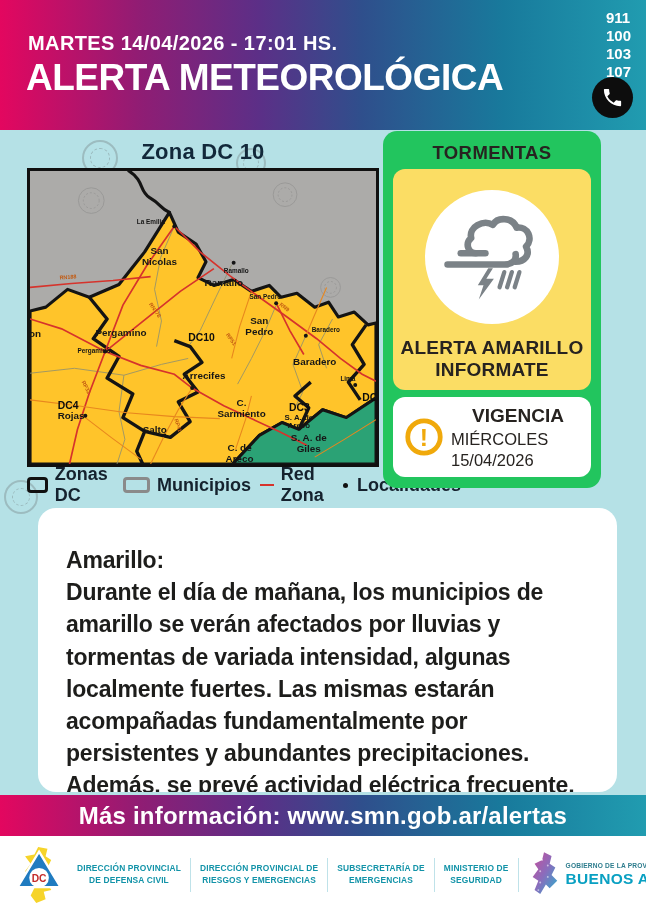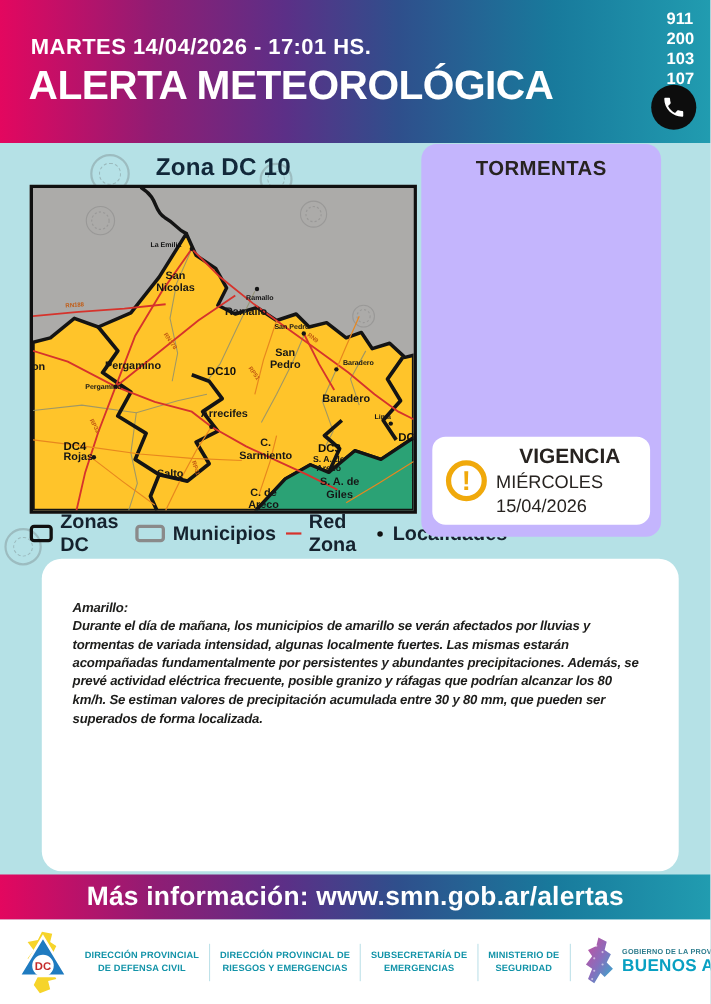--- a/index.html
+++ b/index.html
@@ -55,21 +55,21 @@
   .sw-red{width:22px;height:0;border-top:2px solid #d6332c;}
   .sw-dot{width:5px;height:5px;border-radius:50%;background:#111;margin:0 2px;}
   .seal{
     position:absolute;border:2px solid rgba(95,95,95,.28);border-radius:50%;
     display:flex;align-items:center;justify-content:center;
   }
   .seal::after{content:"";width:55%;height:55%;border:1px dashed rgba(95,95,95,.30);border-radius:50%;}
   
   .alert-panel{
     position:absolute;left:383px;top:131px;width:218px;height:357px;
-    background:#c4b5fd;border-radius:14px;
+    background:#22c55e;border-radius:14px;
   }
   .hazard-title{
     position:absolute;left:0;top:11px;width:100%;text-align:center;
     font-size:18.5px;font-weight:bold;color:#272320;letter-spacing:.4px;
   }
   .inner-box{
     position:absolute;left:10px;top:38px;width:198px;height:221px;
     background:#fbdd64;border-radius:12px;
   }
   .icon-circle{
@@ -88,21 +88,21 @@
   .vig-text{flex:1;color:#272320;line-height:1.25;}
   .vig-title{text-align:center;font-size:19px;font-weight:bold;margin-bottom:2px;}
   .vig-day,.vig-date{font-size:16.5px;font-weight:normal;}
   
   .desc-card{
     position:absolute;left:38px;top:508px;width:579px;height:284px;
     background:#fff;border-radius:18px;box-sizing:border-box;
     padding:36px 28px 0 28px;overflow:hidden;
   }
   .desc-title,.desc-body{
-    font-size:12px;font-weight:bold;color:#1d1d1b;line-height:1.4;letter-spacing:-.2px;font-style:italic;
+    font-size:23px;font-weight:bold;color:#1d1d1b;line-height:1.4;letter-spacing:-.2px;
   }
   
   .info-bar{
     position:absolute;left:0;top:795px;width:646px;height:41px;
     background:linear-gradient(90deg,#e3075f 0%,#8f1d74 22%,#5c2f87 40%,#2f4f8c 56%,#187a9c 78%,#219cb0 100%);
     display:flex;align-items:center;justify-content:center;
   }
   .info-bar-text{color:#fff;font-size:24px;font-weight:bold;letter-spacing:.2px;}
   
   .footer{
@@ -122,21 +122,21 @@
 </head>
 <body>
 
 <div class="page">
 
   <div class="header">
     <div class="header-date">MARTES 14/04/2026 - 17:01 HS.</div>
     <div class="header-title">ALERTA METEOROLÓGICA</div>
     <div class="phones">
       <div>911</div>
-      <div>200</div>
+      <div>100</div>
       <div>103</div>
       <div>107</div>
     </div>
     <div class="phone-badge">
       <svg width="23" height="23" viewBox="0 0 24 24">
         <path fill="#ffffff" d="M6.62 10.79c1.44 2.83 3.76 5.14 6.59 6.59l2.2-2.2c.27-.27.67-.36 1.02-.24 1.12.37 2.33.57 3.57.57.55 0 1 .45 1 1V20c0 .55-.45 1-1 1-9.39 0-17-7.61-17-17 0-.55.45-1 1-1h3.5c.55 0 1 .45 1 1 0 1.25.2 2.45.57 3.57.11.35.03.74-.25 1.02l-2.2 2.2z"></path>
       </svg>
     </div>
   </div>
 
@@ -262,20 +262,41 @@
       <span>Red Zona</span>
     </div>
     <div class="item">
       <span class="sw-dot"></span>
       <span>Localidades</span>
     </div>
   </div>
 
   <div class="alert-panel">
     <div class="hazard-title">TORMENTAS</div>
+    <div class="inner-box">
+      <div class="icon-circle">
+        <svg width="104" height="96" viewBox="0 0 110 100">
+          <g fill="none" stroke="#7b8287" stroke-width="7" stroke-linecap="round" stroke-linejoin="round">
+            <path d="M38 46 C30 46 26 36 33 30 C30 18 46 10 56 16 C61 7 77 8 81 19 C93 17 99 31 91 39 C96 48 89 55 80 55"></path>
+            <path d="M22 46 L48 46"></path>
+            <path d="M8 58 L68 58 C76 58 81 54 80 47"></path>
+          </g>
+          <polygon fill="#7b8287" points="51,62 40,80 46,80 41,95 57,73 49,73 56,62"></polygon>
+          <g fill="none" stroke="#7b8287" stroke-width="4.5" stroke-linecap="round">
+            <path d="M68 66 L63 82"></path>
+              <path d="M76 66 L71 82"></path>
+              <path d="M84 66 L79 82"></path>
+          </g>
+        </svg>
+      </div>
+      <div class="alert-level">
+        <div>ALERTA AMARILLO</div>
+        <div>INFORMATE</div>
+      </div>
+    </div>
     <div class="vigencia-box">
       <svg width="42" height="42" viewBox="0 0 44 44">
         <circle cx="22" cy="22" r="17" fill="none" stroke="#f0a90b" stroke-width="5"></circle>
         <text x="22" y="31" text-anchor="middle" style="font-family:&quot;Liberation Sans&quot;,sans-serif;font-size:26px;font-weight:bold;fill:#f0a90b;">!</text>
       </svg>
       <div class="vig-text">
         <div class="vig-title">VIGENCIA</div>
         <div class="vig-day">MIÉRCOLES</div>
         <div class="vig-date">15/04/2026</div>
       </div>

